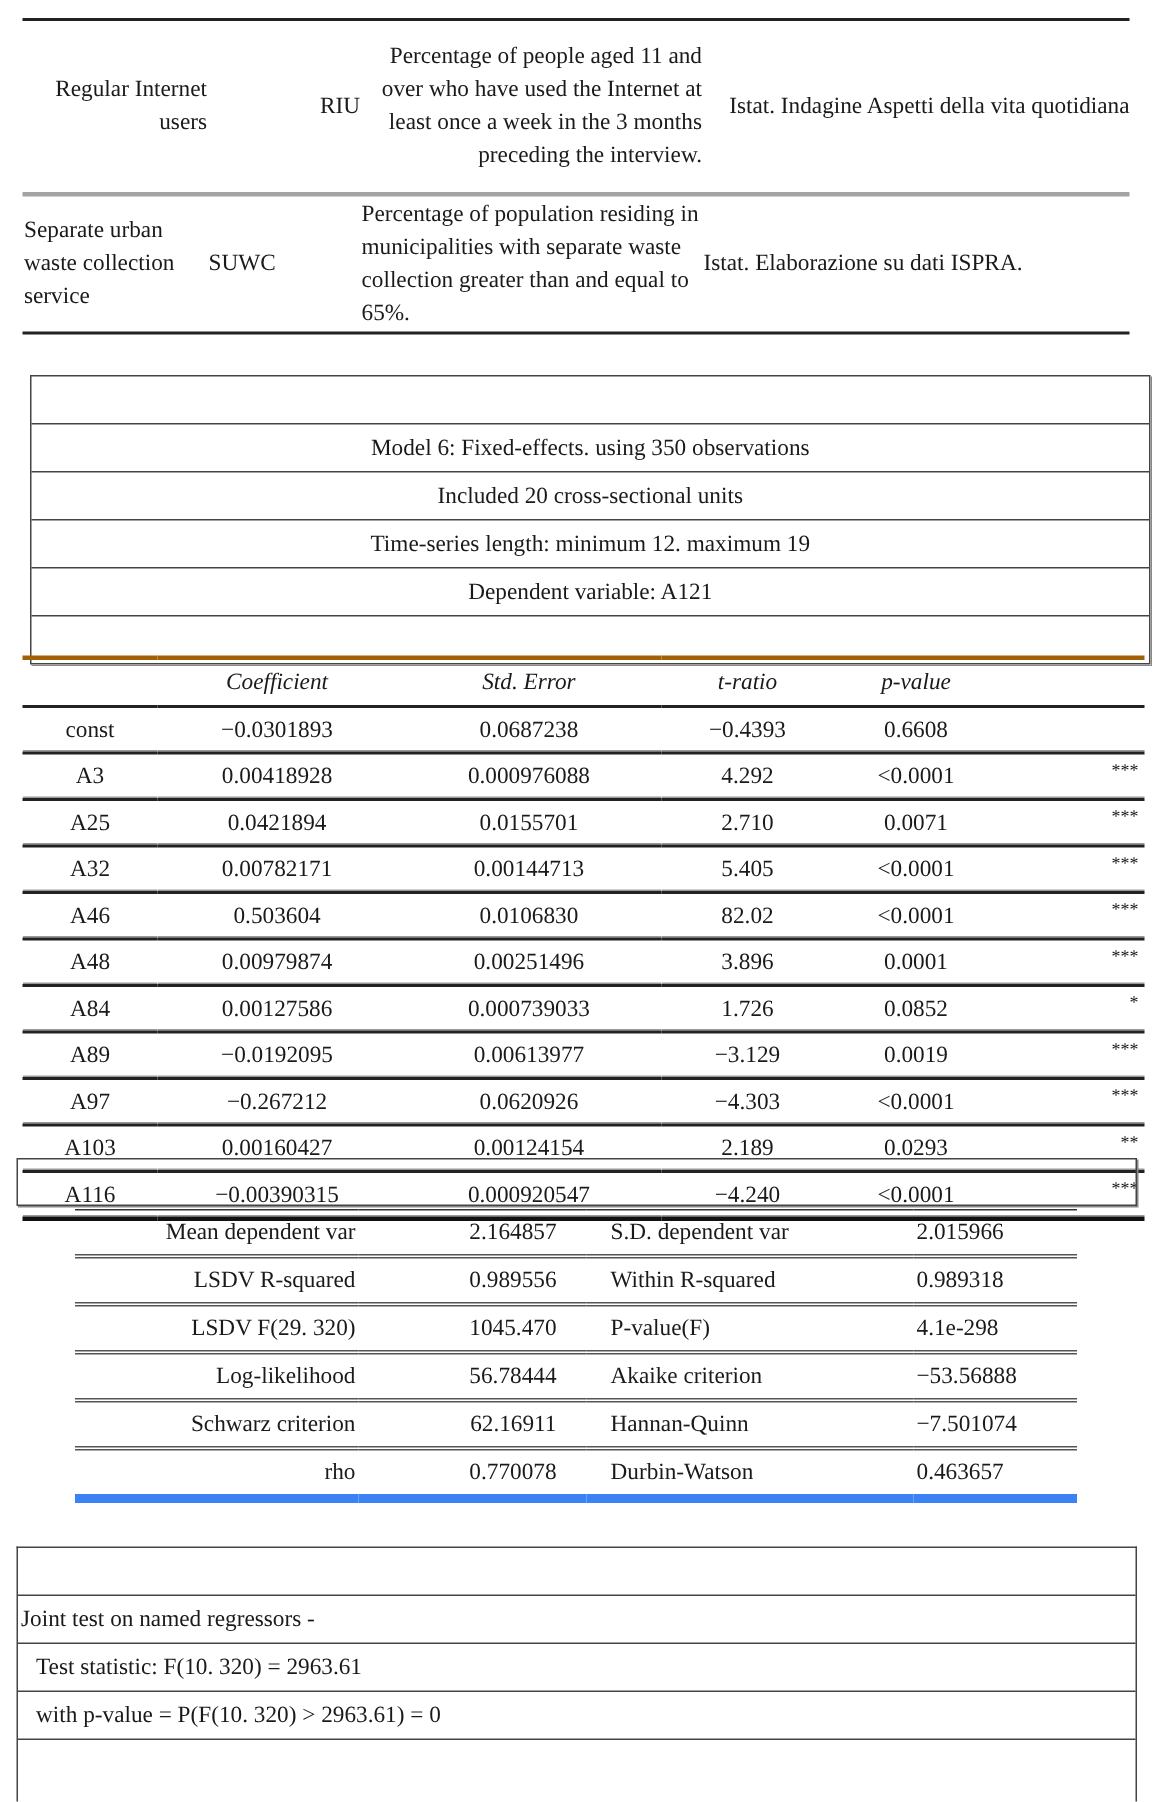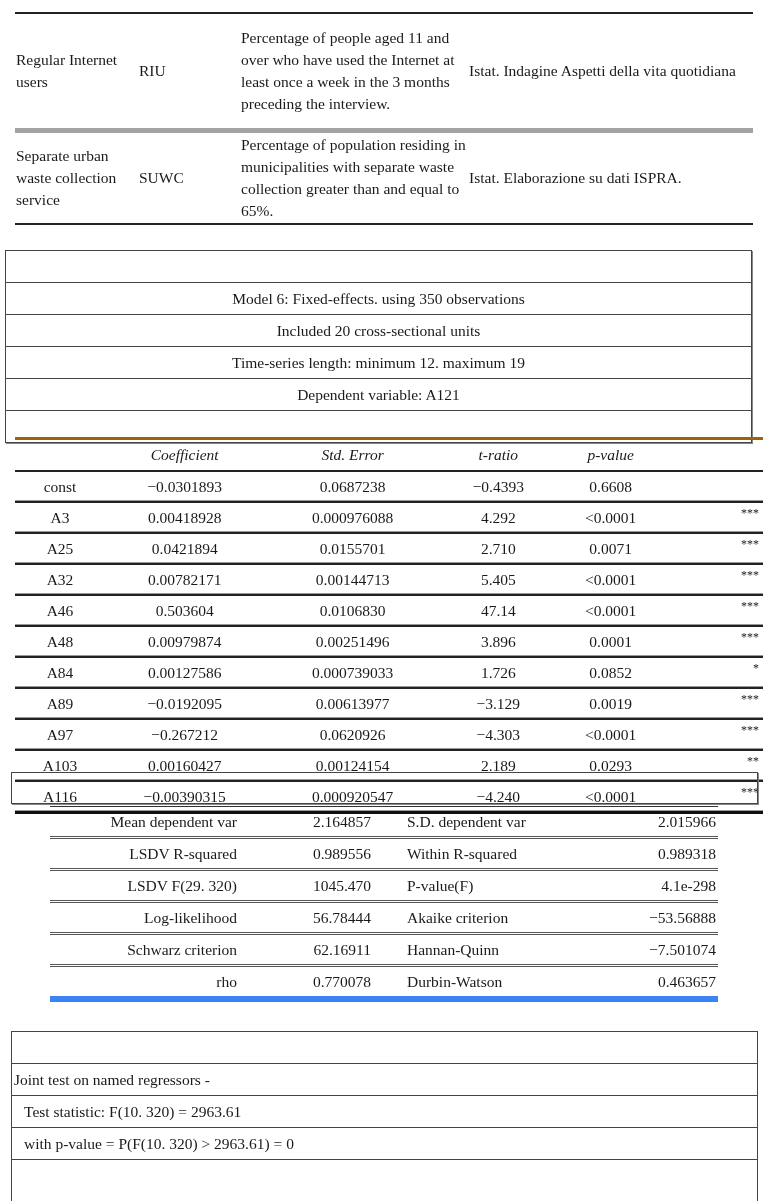--- a/index.html
+++ b/index.html
@@ -8,29 +8,29 @@
       font-family: "Liberation Serif", "DejaVu Serif", serif;
       color: #1a1a1a; font-size: 15.5px;
     }
     
     .var-table {
       position: absolute; left: 15px; top: 12px; width: 738px;
       border-collapse: collapse;
       border-top: 2px solid #222; border-bottom: 2px solid #222;
     }
     .var-table td { vertical-align: middle; padding: 0 0 0 1px; line-height: 22px; }
-    .var-table tr.r1 td { height: 114px; border-bottom: 5px solid #a3a3a3; }
+    .var-table tr.r1 td { height: 114px; border-bottom: 3px solid #a3a3a3; text-align: right; }
     .var-table tr.r2 td { height: 90px; }
     .c-name { width: 122px; }
     .c-abbr { width: 101px; }
     .c-desc { width: 227px; }
 
     
     .hdr-box {
-      position: absolute; left: 5px; top: 250px; width: 745px;
+      position: absolute; left: 20px; top: 250px; width: 745px;
       border: 1px solid #444; box-shadow: 1px 1px 0 #888;
     }
     .hdr-row {
       height: 31px; line-height: 31px; text-align: center;
       border-bottom: 1px solid #444;
     }
     .hdr-row:last-child { border-bottom: none; }
 
     
     .coef-table {
@@ -65,21 +65,21 @@
       position: absolute; left: 50px; top: 806px; width: 668px;
       border-collapse: collapse; border-top: 1px solid #333;
     }
     .stats-table td {
       height: 29px; border-bottom: 3px double #555; padding: 0 2px;
     }
     .stats-table tr:last-child td { border-bottom: 6px solid #3b82f6; }
     .s-l1 { width: 185px; text-align: right; }
     .s-v1 { width: 130px; text-align: right; padding-right: 20px !important; }
     .s-l2 { width: 200px; text-align: left; padding-left: 16px !important; }
-    .s-v2 { text-align: right; }
+    .s-v2 { }
 
     
     .joint-box {
       position: absolute; left: 11px; top: 1031px; width: 745px; height: 175px;
       border-left: 1px solid #444; border-right: 1px solid #444; border-top: 1px solid #444;
     }
     .j-row { height: 31px; line-height: 31px; border-bottom: 1px solid #444; padding-left: 2px; }
     .j-row.indent { padding-left: 12px; }
   </style>
 </head>
@@ -152,21 +152,21 @@
         <td>0.00782171</td>
         <td>0.00144713</td>
         <td>5.405</td>
         <td>&lt;0.0001</td>
         <td class="col-sig">***</td>
       </tr>
       <tr>
         <td>A46</td>
         <td>0.503604</td>
         <td>0.0106830</td>
-        <td>47.14</td>
+        <td>82.02</td>
         <td>&lt;0.0001</td>
         <td class="col-sig">***</td>
       </tr>
       <tr>
         <td>A48</td>
         <td>0.00979874</td>
         <td>0.00251496</td>
         <td>3.896</td>
         <td>0.0001</td>
         <td class="col-sig">***</td>

